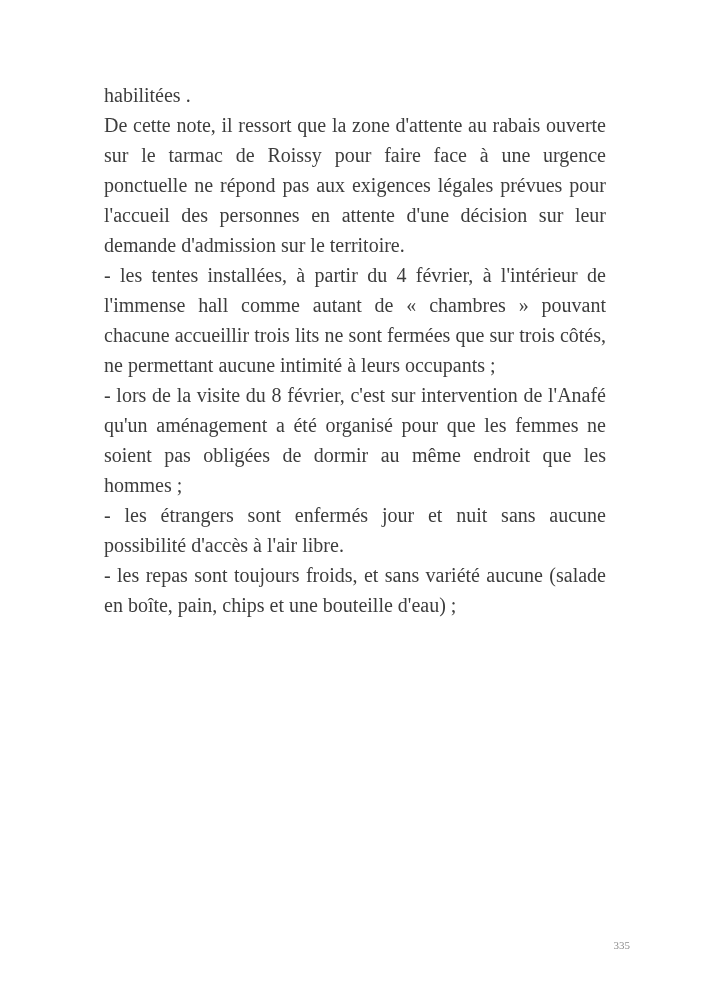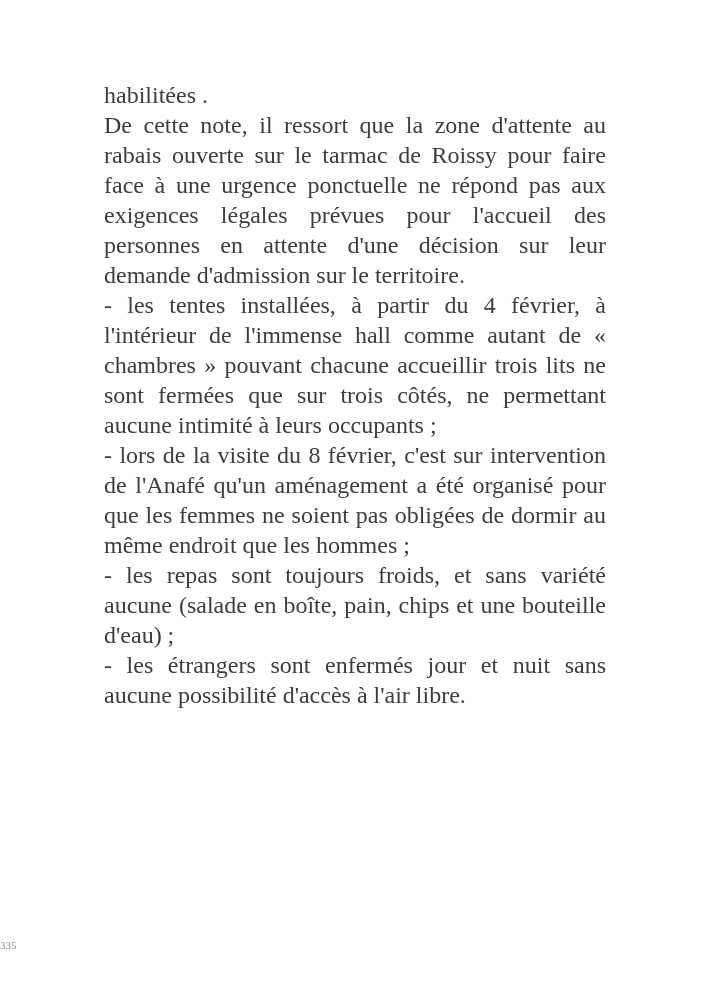--- a/index.html
+++ b/index.html
@@ -12,48 +12,48 @@
     background: #ffffff;
     position: relative;
     overflow: hidden;
     font-family: "Liberation Serif", "DejaVu Serif", serif;
   }
   .text-block {
     position: absolute;
     left: 104px;
     top: 80px;
     width: 502px;
-    font-size: 24px;
+    font-size: 20px;
     line-height: 30px;
     color: #3d3d3d;
     text-align: justify;
   }
   .text-block p {
     margin: 0;
     padding: 0;
   }
   .text-block p.bold {
     font-weight: bold;
   }
   .page-footer {
     position: absolute;
     left: 0;
     top: 938px;
     width: 630px;
-    text-align: left;
+    text-align: right;
     font-size: 11px;
     line-height: 14px;
     color: #8d8d8d;
   }
 </style>
 </head>
 <body>
 
 <div class="text-block">
   <p>habilitées .</p>
   <p>De cette note, il ressort que la zone d'attente au rabais ouverte sur le tarmac de Roissy pour faire face à une urgence ponctuelle ne répond pas aux exigences légales prévues pour l'accueil des personnes en attente d'une décision sur leur demande d'admission sur le territoire.</p>
   <p>- les tentes installées, à partir du 4 février, à l'intérieur de l'immense hall comme autant de « chambres » pouvant chacune accueillir trois lits ne sont fermées que sur trois côtés, ne permettant aucune intimité à leurs occupants ;</p>
   <p>- lors de la visite du 8 février, c'est sur intervention de l'Anafé qu'un aménagement a été organisé pour que les femmes ne soient pas obligées de dormir au même endroit que les hommes ;</p>
+  <p>- les étrangers sont enfermés jour et nuit sans aucune possibilité d'accès à l'air libre.</p>
   <p>- les repas sont toujours froids, et sans variété aucune (salade en boîte, pain, chips et une bouteille d'eau) ;</p>
-  <p>- les étrangers sont enfermés jour et nuit sans aucune possibilité d'accès à l'air libre.</p>
 </div>
 
 <div class="page-footer">335</div>
 
 </body></html>

